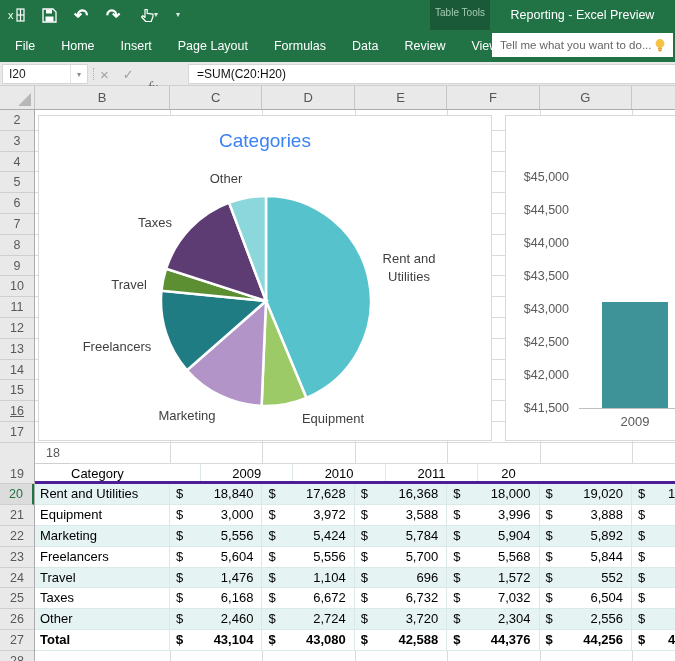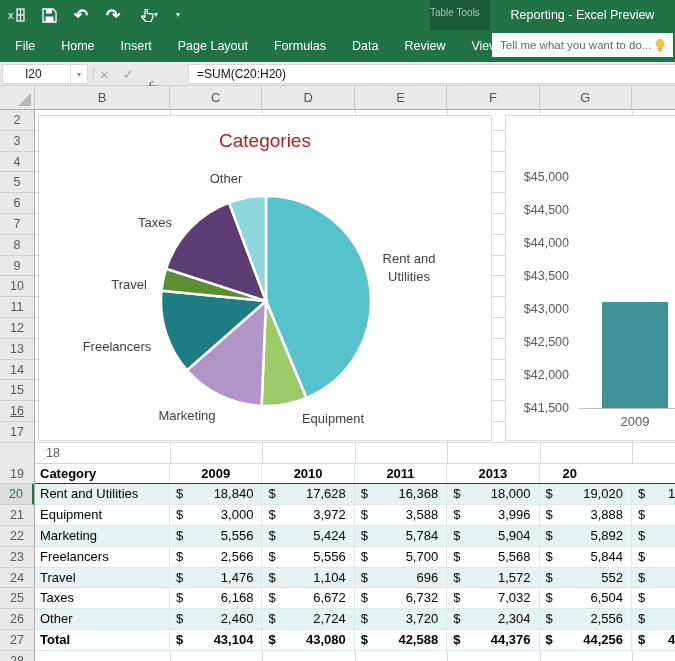--- a/index.html
+++ b/index.html
@@ -7,35 +7,35 @@
        font-family:"Liberation Sans",sans-serif;-webkit-font-smoothing:antialiased;}
   
   .titlebar{position:absolute;left:0;top:0;width:675px;height:30px;background:#217346;}
   .qat{position:absolute;left:8px;top:0;height:30px;display:flex;align-items:center;gap:14px;}
   .qat .ic{width:18px;height:18px;display:flex;align-items:center;justify-content:center;color:#fff;}
   .undo-g{font-size:17px;font-weight:bold;color:#fff;line-height:1;}
   .redo-g{font-size:17px;font-weight:bold;color:rgba(255,255,255,.40);line-height:1;}
   .caret{color:rgba(255,255,255,.85);font-size:8px;line-height:1;}
   .wintitle{position:absolute;left:490px;right:0;top:8px;text-align:center;color:#fff;font-size:12.5px;}
   .ctxblock{position:absolute;left:430px;top:0;width:60px;height:62px;background:#1B5A38;}
-  .ctxlabel{position:absolute;left:0;top:7px;width:100%;text-align:left;color:#A5CDB4;font-size:10px;}
+  .ctxlabel{position:absolute;left:0;top:7px;width:100%;text-align:center;color:#A5CDB4;font-size:10px;}
   .ctxtab{position:absolute;left:0;top:38px;width:100%;text-align:center;color:#fff;font-size:12.5px;}
   
   .tabsrow{position:absolute;left:0;top:30px;width:675px;height:32px;background:#217346;}
   .tabs{position:absolute;left:2px;top:0;height:32px;display:flex;align-items:center;}
   .tab{color:#fff;font-size:12.5px;padding:0 13px;line-height:32px;cursor:default;}
   .tellme{position:absolute;left:492px;top:3px;width:181px;height:24px;background:#fff;
           display:flex;align-items:center;border:1px solid #fff;box-sizing:border-box;}
   .tellme-text{flex:1;color:#666;font-size:11.5px;padding-left:7px;white-space:nowrap;overflow:hidden;}
   .bulb{width:16px;height:16px;margin-right:4px;flex:0 0 auto;}
   
   .fbar{position:absolute;left:0;top:62px;width:675px;height:24px;background:#E9E9E9;
         border-bottom:1px solid #CFCFCF;box-sizing:border-box;}
   .namebox{position:absolute;left:2px;top:2px;width:86px;height:20px;background:#fff;border:1px solid #D6D6D6;
-           box-sizing:border-box;display:flex;align-items:center;padding-left:16px;}
+           box-sizing:border-box;display:flex;align-items:center;}
   .namebox .nbtext{flex:1;font-size:12px;color:#222;padding-left:6px;}
   .namebox .nbdrop{width:16px;text-align:center;color:#8a8a8a;font-size:8px;border-left:1px solid #E4E4E4;height:100%;
                    display:flex;align-items:center;justify-content:center;}
   .fbtns{position:absolute;left:100px;top:0;height:24px;display:flex;align-items:center;gap:14px;}
   .fbtn{color:#A0A0A0;font-size:13px;line-height:1;}
   .fx{font-family:"Liberation Serif",serif;font-style:italic;color:#5f5f5f;font-size:14px;margin-top:27px;}
   .finput{position:absolute;left:188px;top:2px;right:0;height:20px;background:#fff;border:1px solid #D6D6D6;
           border-right:none;box-sizing:border-box;display:flex;align-items:center;}
   .finput span{font-size:12px;color:#111;padding-left:8px;}
   .fsep{position:absolute;left:93px;top:6px;height:12px;border-left:1px dotted #AFAFAF;}
@@ -53,33 +53,33 @@
           background:repeating-linear-gradient(to bottom,transparent 0px,transparent 19.8px,#DADADA 19.8px,#DADADA 20.8px);}
   .vline{position:absolute;top:0;bottom:0;width:1px;background:#DADADA;}
   .rowhdrs{position:absolute;left:0;top:0;width:35px;bottom:0;background:#E9E9E9;border-right:1px solid #ACACAC;box-sizing:border-box;}
   .rowh{position:absolute;left:0;width:34px;height:20.8px;line-height:20.8px;text-align:center;
         font-size:12.5px;color:#595959;border-bottom:1px solid #CFCFCF;box-sizing:border-box;}
   .rowh.sel{background:#DCDCDC;color:#217346;border-right:2px solid #217346;}
   
   .chart{position:absolute;background:#fff;border:1px solid #D9D9D9;box-sizing:border-box;}
   .pie-chart{left:38px;top:5px;width:454px;height:326px;}
   .bar-chart{left:505px;top:5px;width:172px;height:326px;}
-  .charttitle{position:absolute;left:0;top:14px;width:100%;text-align:center;color:#b91c1c;font-size:19px;}
+  .charttitle{position:absolute;left:0;top:14px;width:100%;text-align:center;color:#3b82f6;font-size:19px;}
   .pielabel{position:absolute;transform:translate(-50%,-50%);color:#3F3F3F;font-size:13px;text-align:center;white-space:nowrap;}
   .pielabel.wrap{white-space:normal;width:96px;line-height:1.35;}
   .ytick{position:absolute;width:63px;text-align:right;color:#595959;font-size:12.5px;height:16px;line-height:16px;}
   .axisline{position:absolute;left:73px;right:0;height:1px;background:#BFBFBF;}
   .bar{position:absolute;background:#3E9398;}
   .xtick{position:absolute;text-align:center;color:#595959;font-size:13px;}
   
   .tbl{position:absolute;left:35px;right:0;top:353.6px;}
   .trow{position:relative;display:flex;height:20.8px;line-height:20.6px;font-size:13px;color:#000;
         border-bottom:1px solid #D8EAEA;box-sizing:border-box;background:#fff;}
   .trow.band{background:#E6F3F3;}
-  .trow.hdr{font-weight:bold;border-bottom:1px solid #4c1d95;}
+  .trow.hdr{font-weight:normal;border-bottom:3px solid #4c1d95;padding-left:31px;}
   .trow.total{font-weight:bold;}
   .c-cat{width:135px;padding-left:5px;box-sizing:border-box;border-right:1px solid #DCE7E9;overflow:hidden;white-space:nowrap;}
   .c-yr{width:92.4px;box-sizing:border-box;border-right:1px solid #DCE7E9;display:flex;}
   .c-yr .dol{padding-left:6px;}
   .c-yr .val{margin-left:auto;padding-right:8px;}
   .c-yr.center{display:block;text-align:center;}
   .c-part{flex:1;position:relative;display:flex;}
   .c-part .dol{padding-left:6px;}
   .c-part .pv{position:absolute;left:36px;}
   .c-part .ph{position:absolute;left:23px;}
@@ -218,21 +218,20 @@
         <div class="rowh" style="top: 520px;">27</div>
         <div class="rowh" style="top: 540.8px;">28</div>
       </div>
 
     <div class="tbl" id="datatable">
         <div class="trow hdr">
           <div class="c-cat">Category</div>
           <div class="c-yr center"><span>2009</span></div>
           <div class="c-yr center"><span>2010</span></div>
           <div class="c-yr center"><span>2011</span></div>
-          <div class="c-yr center"><span>2013</span></div>
           <div class="c-part">
             <span class="ph">20</span>
           </div>
         </div>
         <div class="trow band">
           <div class="c-cat">Rent and Utilities</div>
           <div class="c-yr">
             <span class="dol">$</span>
             <span class="val">18,840</span>
           </div>
@@ -308,21 +307,21 @@
           </div>
           <div class="c-part">
             <span class="dol">$</span>
             <span class="pv"></span>
           </div>
         </div>
         <div class="trow">
           <div class="c-cat">Freelancers</div>
           <div class="c-yr">
             <span class="dol">$</span>
-            <span class="val">2,566</span>
+            <span class="val">5,604</span>
           </div>
           <div class="c-yr">
             <span class="dol">$</span>
             <span class="val">5,556</span>
           </div>
           <div class="c-yr">
             <span class="dol">$</span>
             <span class="val">5,700</span>
           </div>
           <div class="c-yr">

